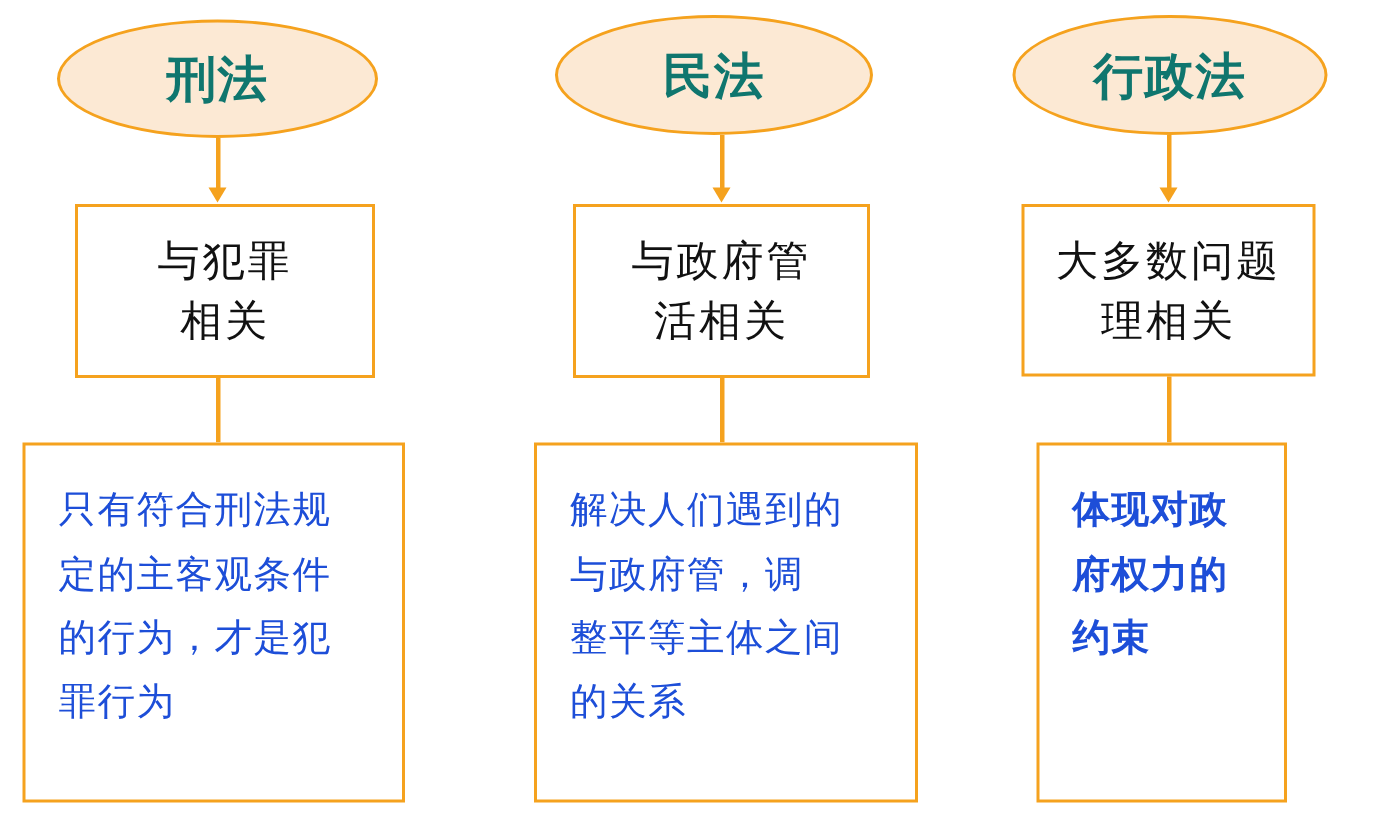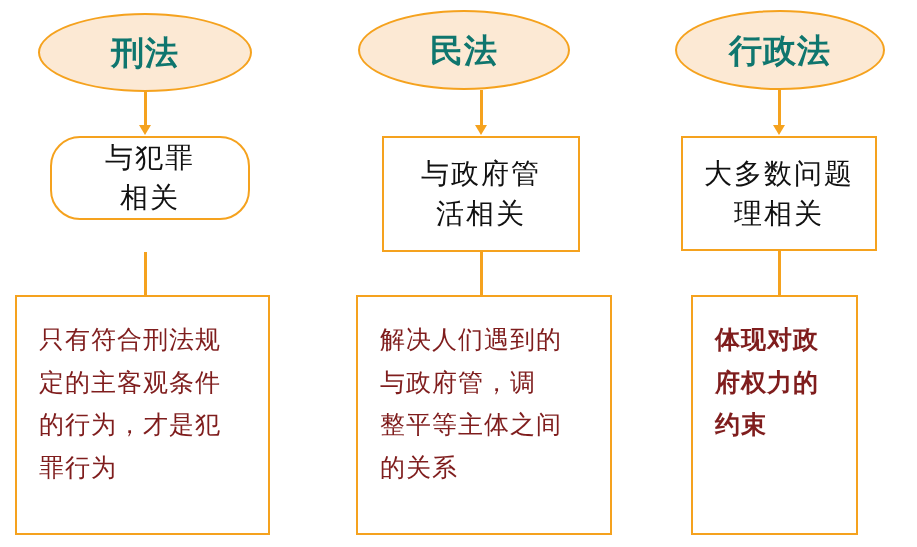--- a/index.html
+++ b/index.html
@@ -60,21 +60,21 @@
     letter-spacing: 2px;
     white-space: pre-line;
   }
   .rect.leaf {
     align-items: flex-start;
     justify-content: flex-start;
   }
   .rect.leaf .lbl {
     font-family: "DejaVu Serif", "Liberation Serif", serif;
     font-size: 25px;
-    color: #7f1d1d;
+    color: #1d4ed8;
     line-height: 1.70;
     text-align: left;
     letter-spacing: 1px;
     white-space: pre-line;
     padding: 22px 10px 0 22px;
   }
 
   
   .conn {
     position: absolute;
@@ -95,35 +95,35 @@
 
 <div id="diagram">
 
   <div class="ellipse" style="left:38px; top:13px; width:214px; height:79px;">
     <span class="lbl">刑法</span>
   </div>
 
   <div class="conn" style="left:144px; top:92px; height:34px;"></div>
   <div class="arrowhead" style="left:139px; top:125px;"></div>
 
-  <div class="rect mid" style="left:50px; top:136px; width:200px; height:84px;border-radius:30px;">
+  <div class="rect mid" style="left:50px; top:136px; width:200px; height:116px;">
     <span class="lbl">与犯罪
 相关</span>
   </div>
 
   <div class="conn" style="left:144px; top:252px; height:43px;"></div>
 
   <div class="rect leaf" style="left:15px; top:295px; width:255px; height:240px;">
     <span class="lbl">只有符合刑法规
 定的主客观条件
 的行为，才是犯
 罪行为</span>
   </div>
 
-  <div class="ellipse" style="left:358px; top:10px; width:212px; height:80px;">
+  <div class="ellipse" style="left:370px; top:10px; width:212px; height:80px;">
     <span class="lbl">民法</span>
   </div>
 
   <div class="conn" style="left:480px; top:90px; height:36px;"></div>
   <div class="arrowhead" style="left:475px; top:125px;"></div>
 
   <div class="rect mid" style="left:382px; top:136px; width:198px; height:116px;">
     <span class="lbl">与政府管
 活相关</span>
   </div>

